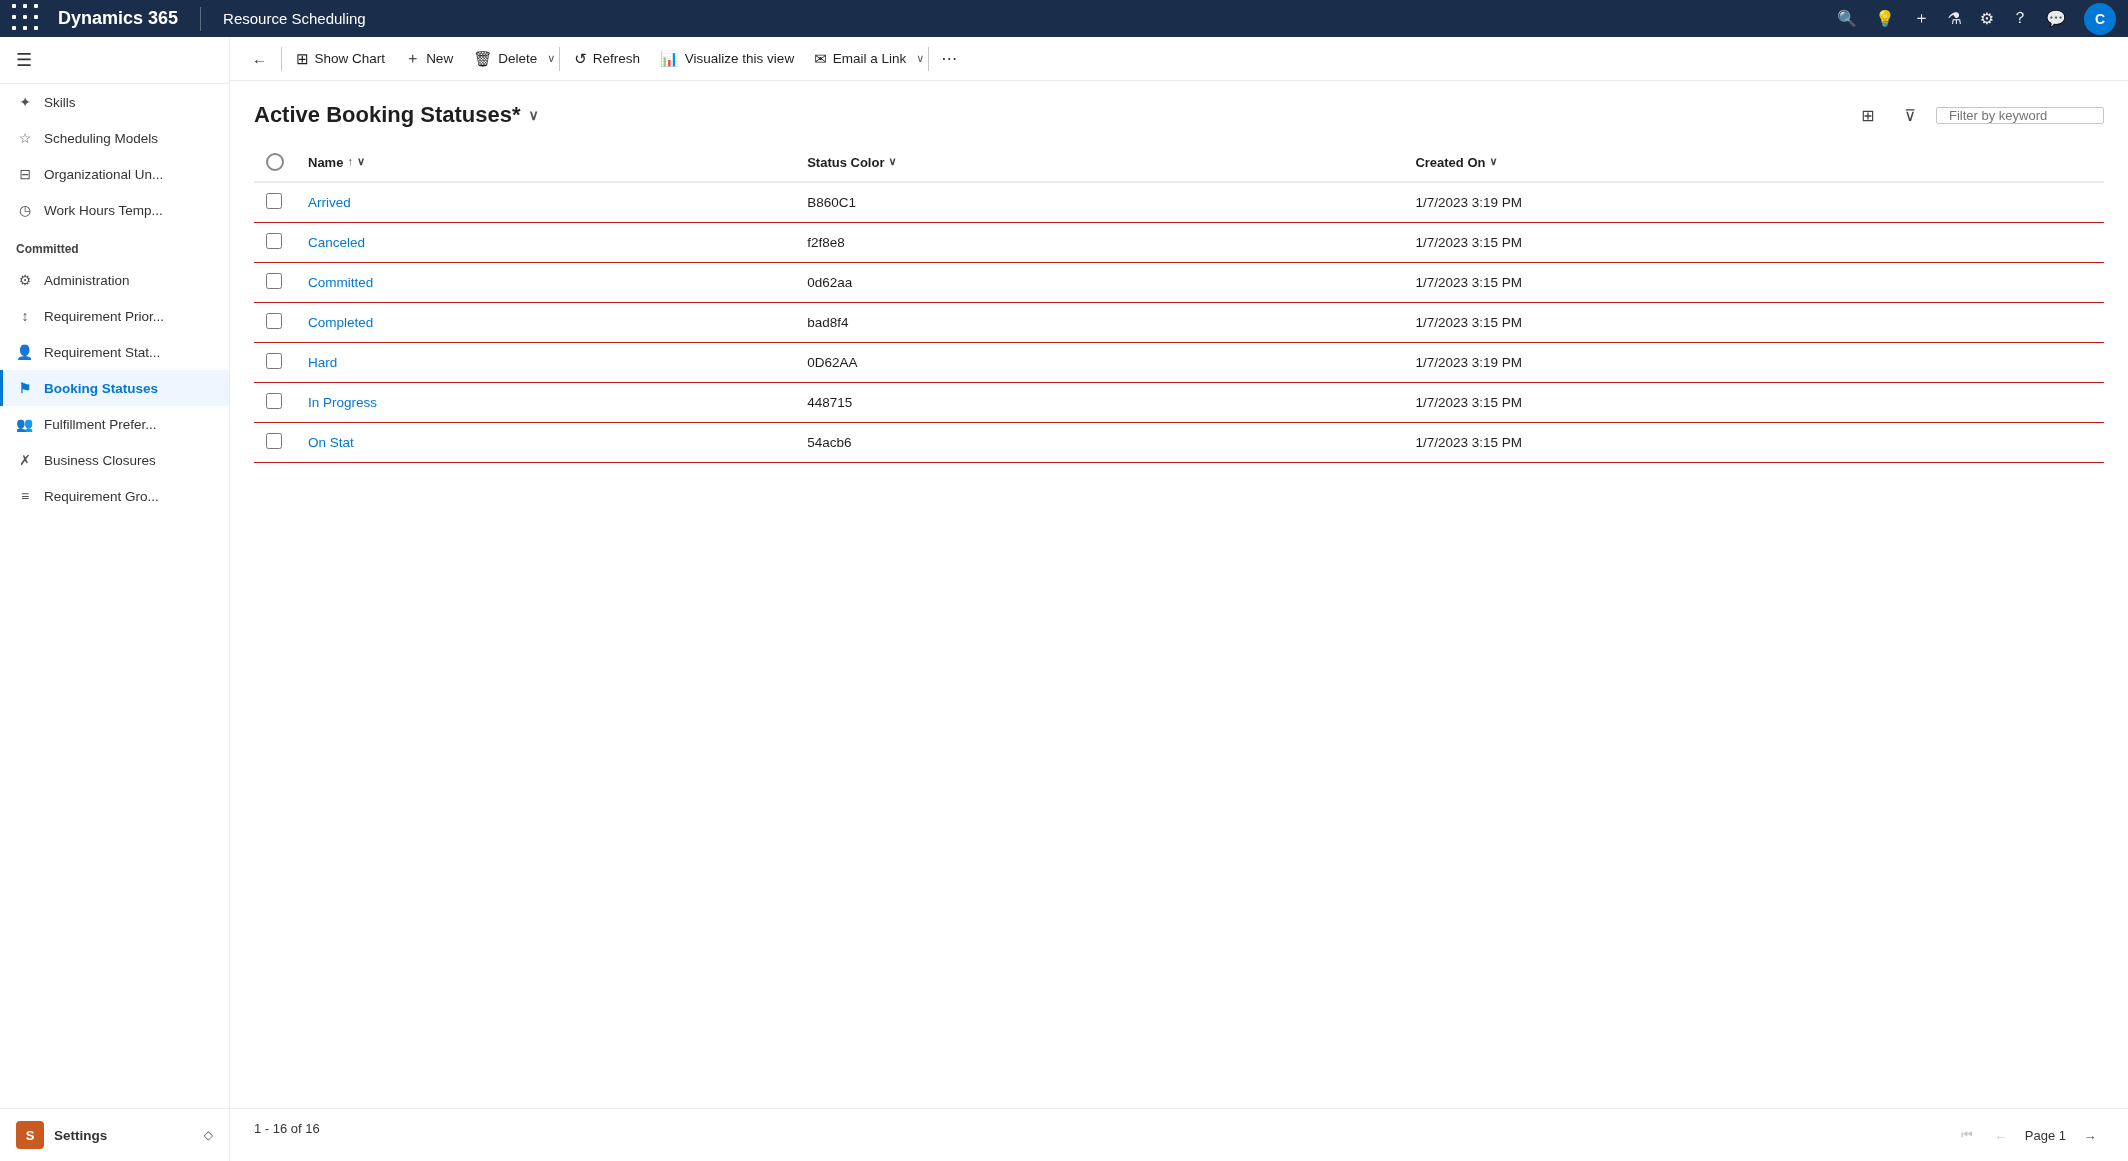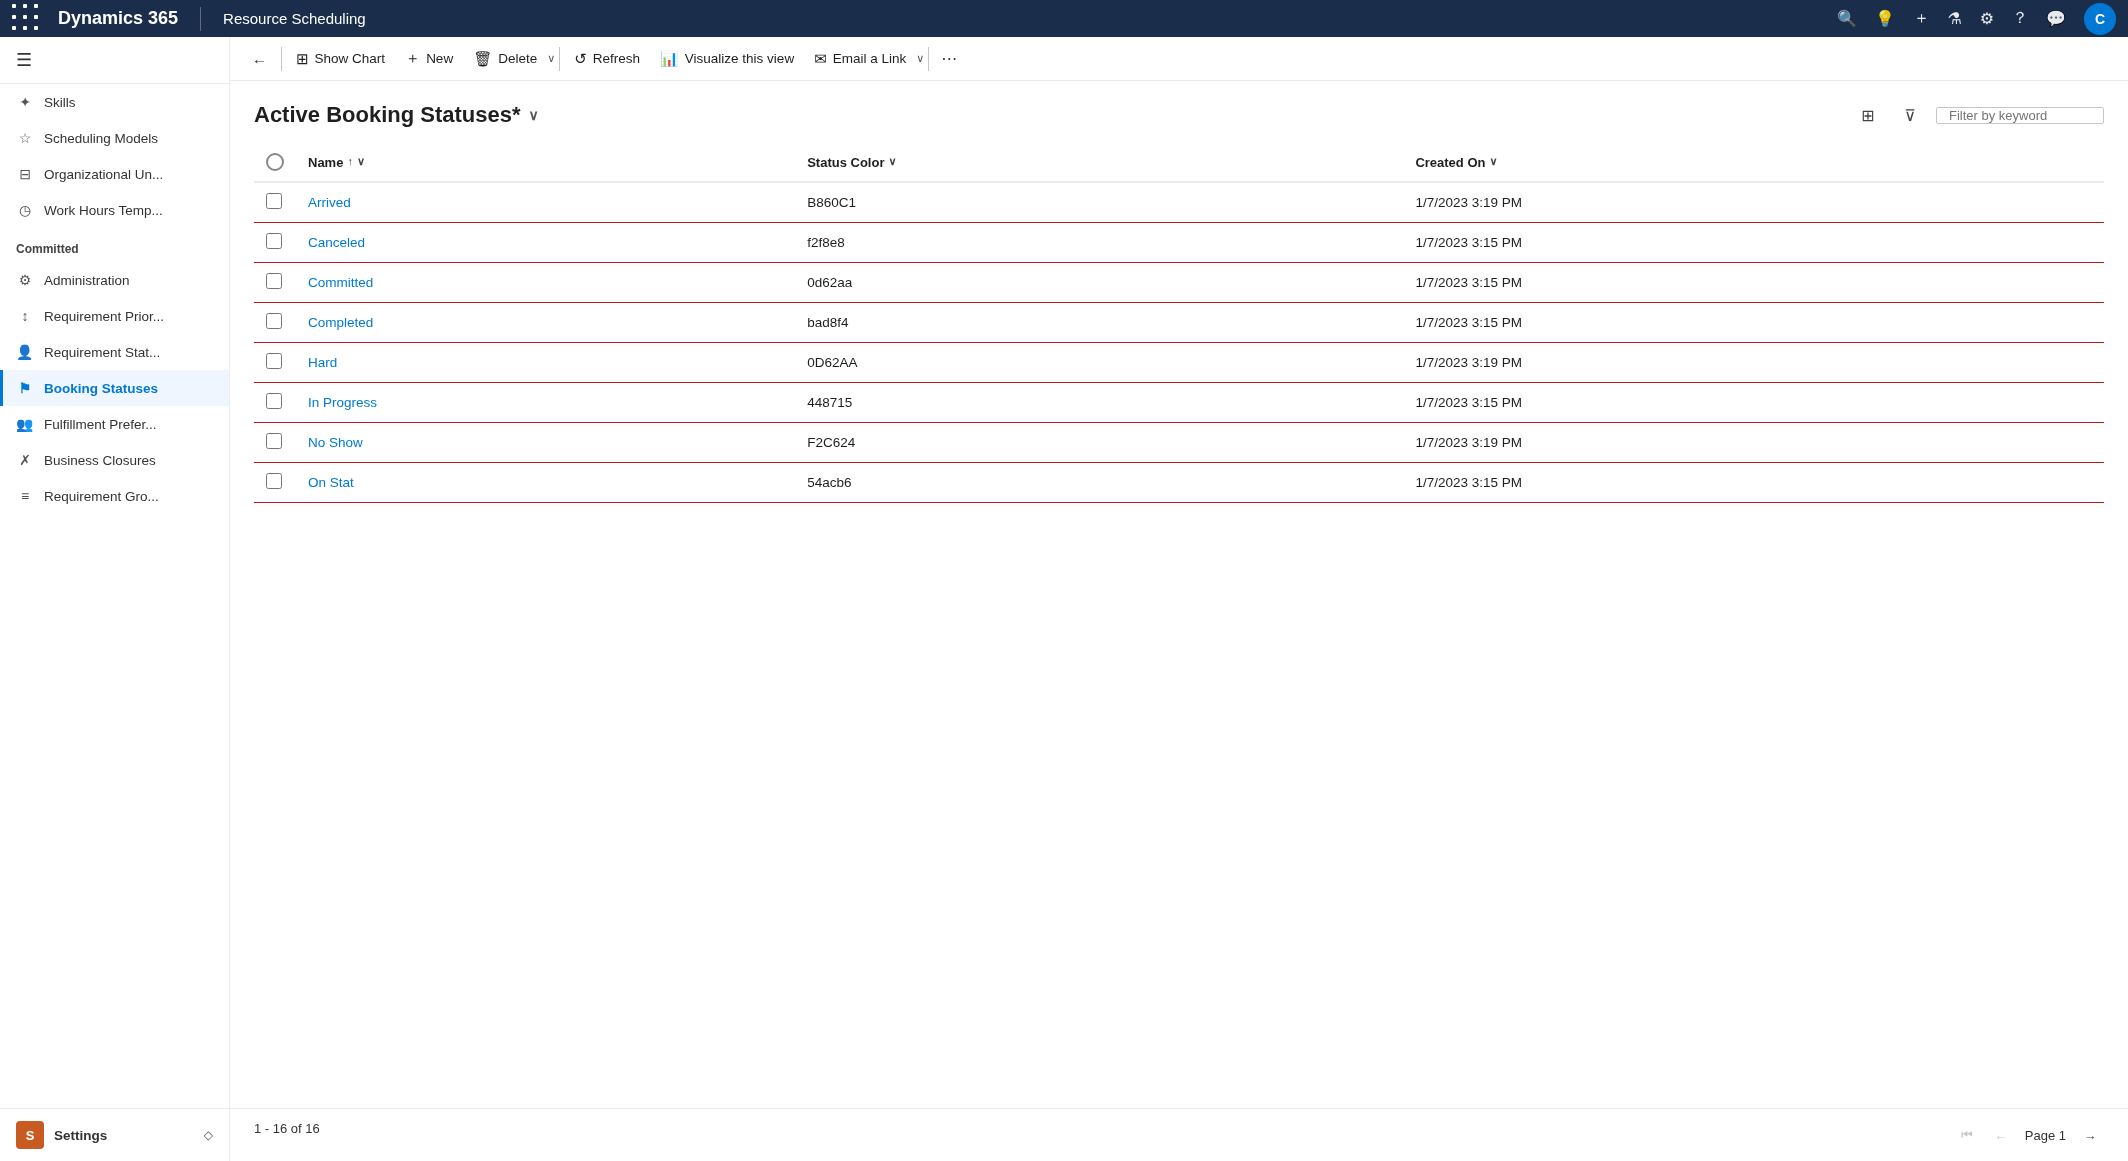--- a/index.html
+++ b/index.html
@@ -617,30 +617,20 @@
         <a href="#">In Progress</a>
       </td>
       <td>448715</td>
       <td>1/7/2023 3:15 PM</td>
     </tr>
             <tr>
       <td class="checkbox-col">
         <input type="checkbox" class="row-checkbox" style="">
       </td>
       <td class="name-cell">
-        <a href="#">No Show</a>
-      </td>
-      <td>F2C624</td>
-      <td>1/7/2023 3:19 PM</td>
-    </tr>
-            <tr>
-      <td class="checkbox-col">
-        <input type="checkbox" class="row-checkbox" style="">
-      </td>
-      <td class="name-cell">
         <a href="#">On Stat</a>
       </td>
       <td>54acb6</td>
       <td>1/7/2023 3:15 PM</td>
     </tr>
           </tbody>
       </table>
     </div>
 
     <div class="pagination">

